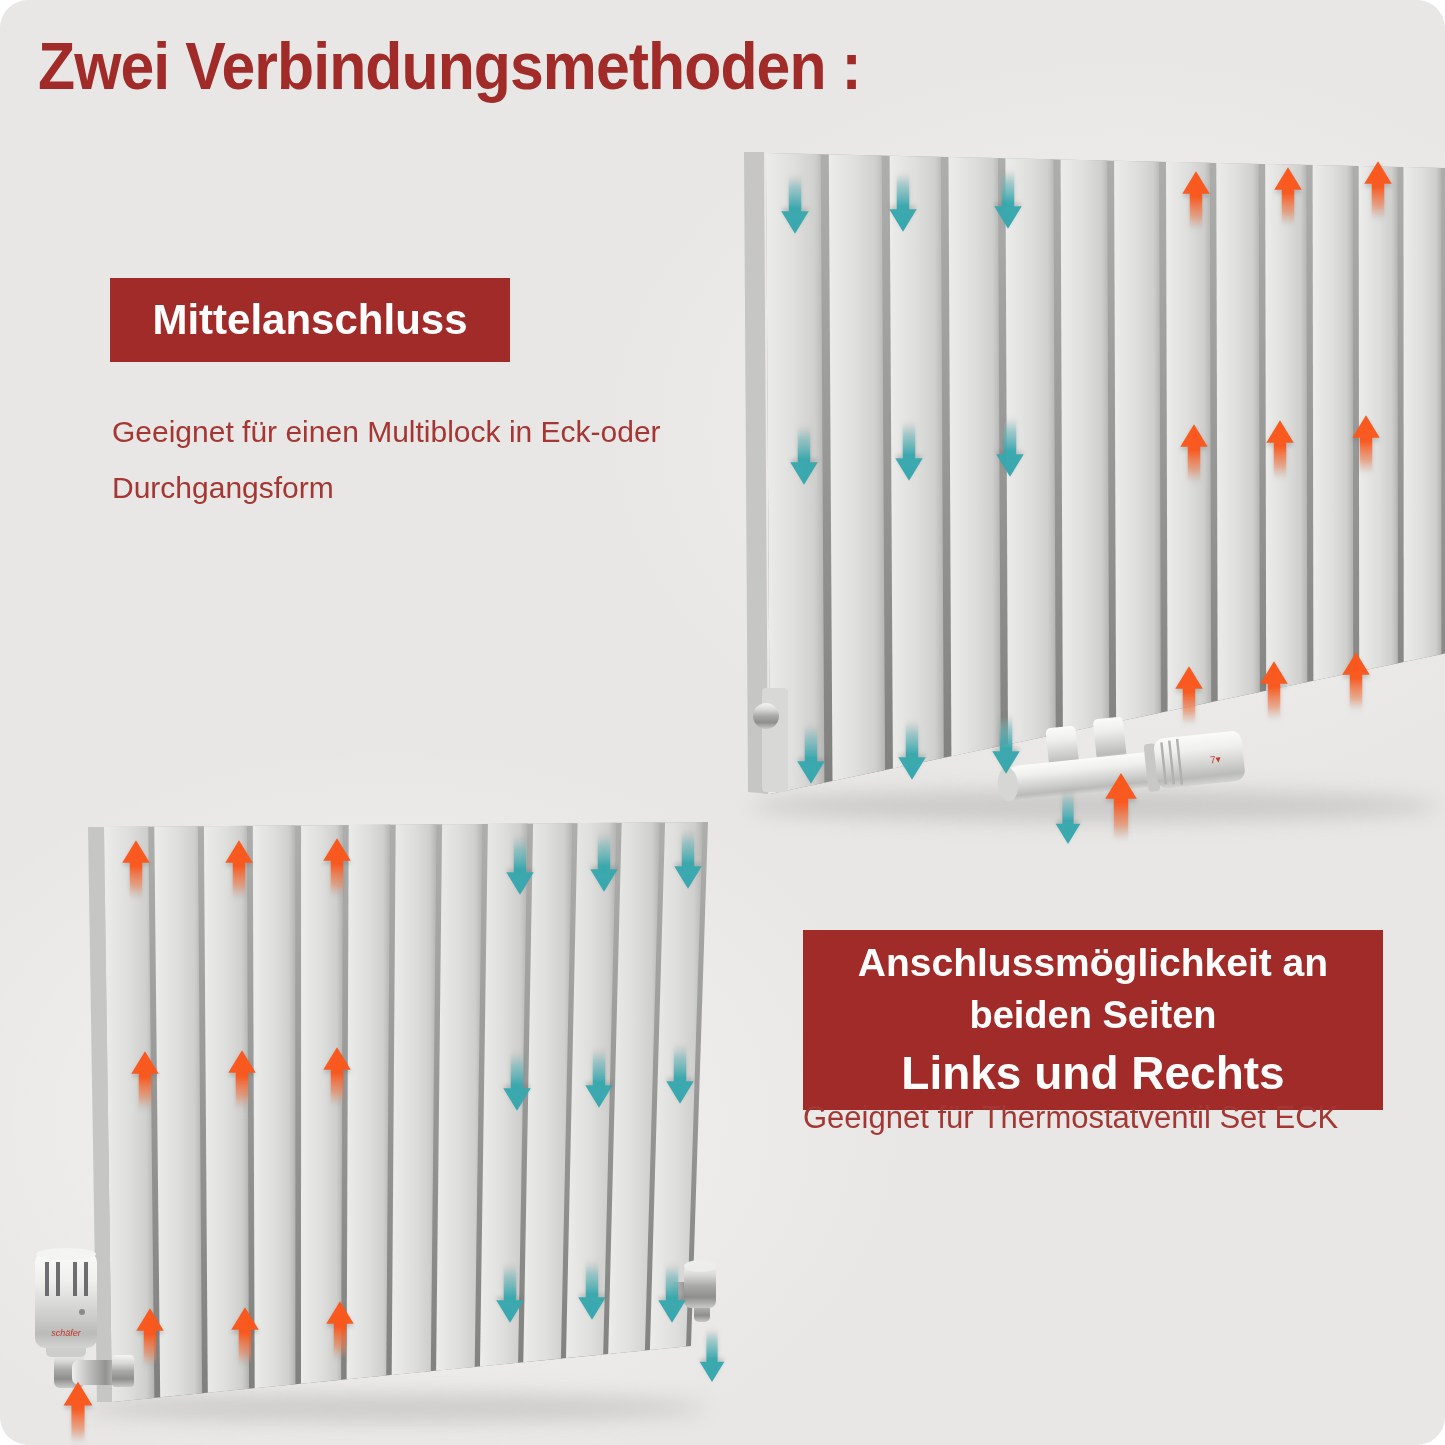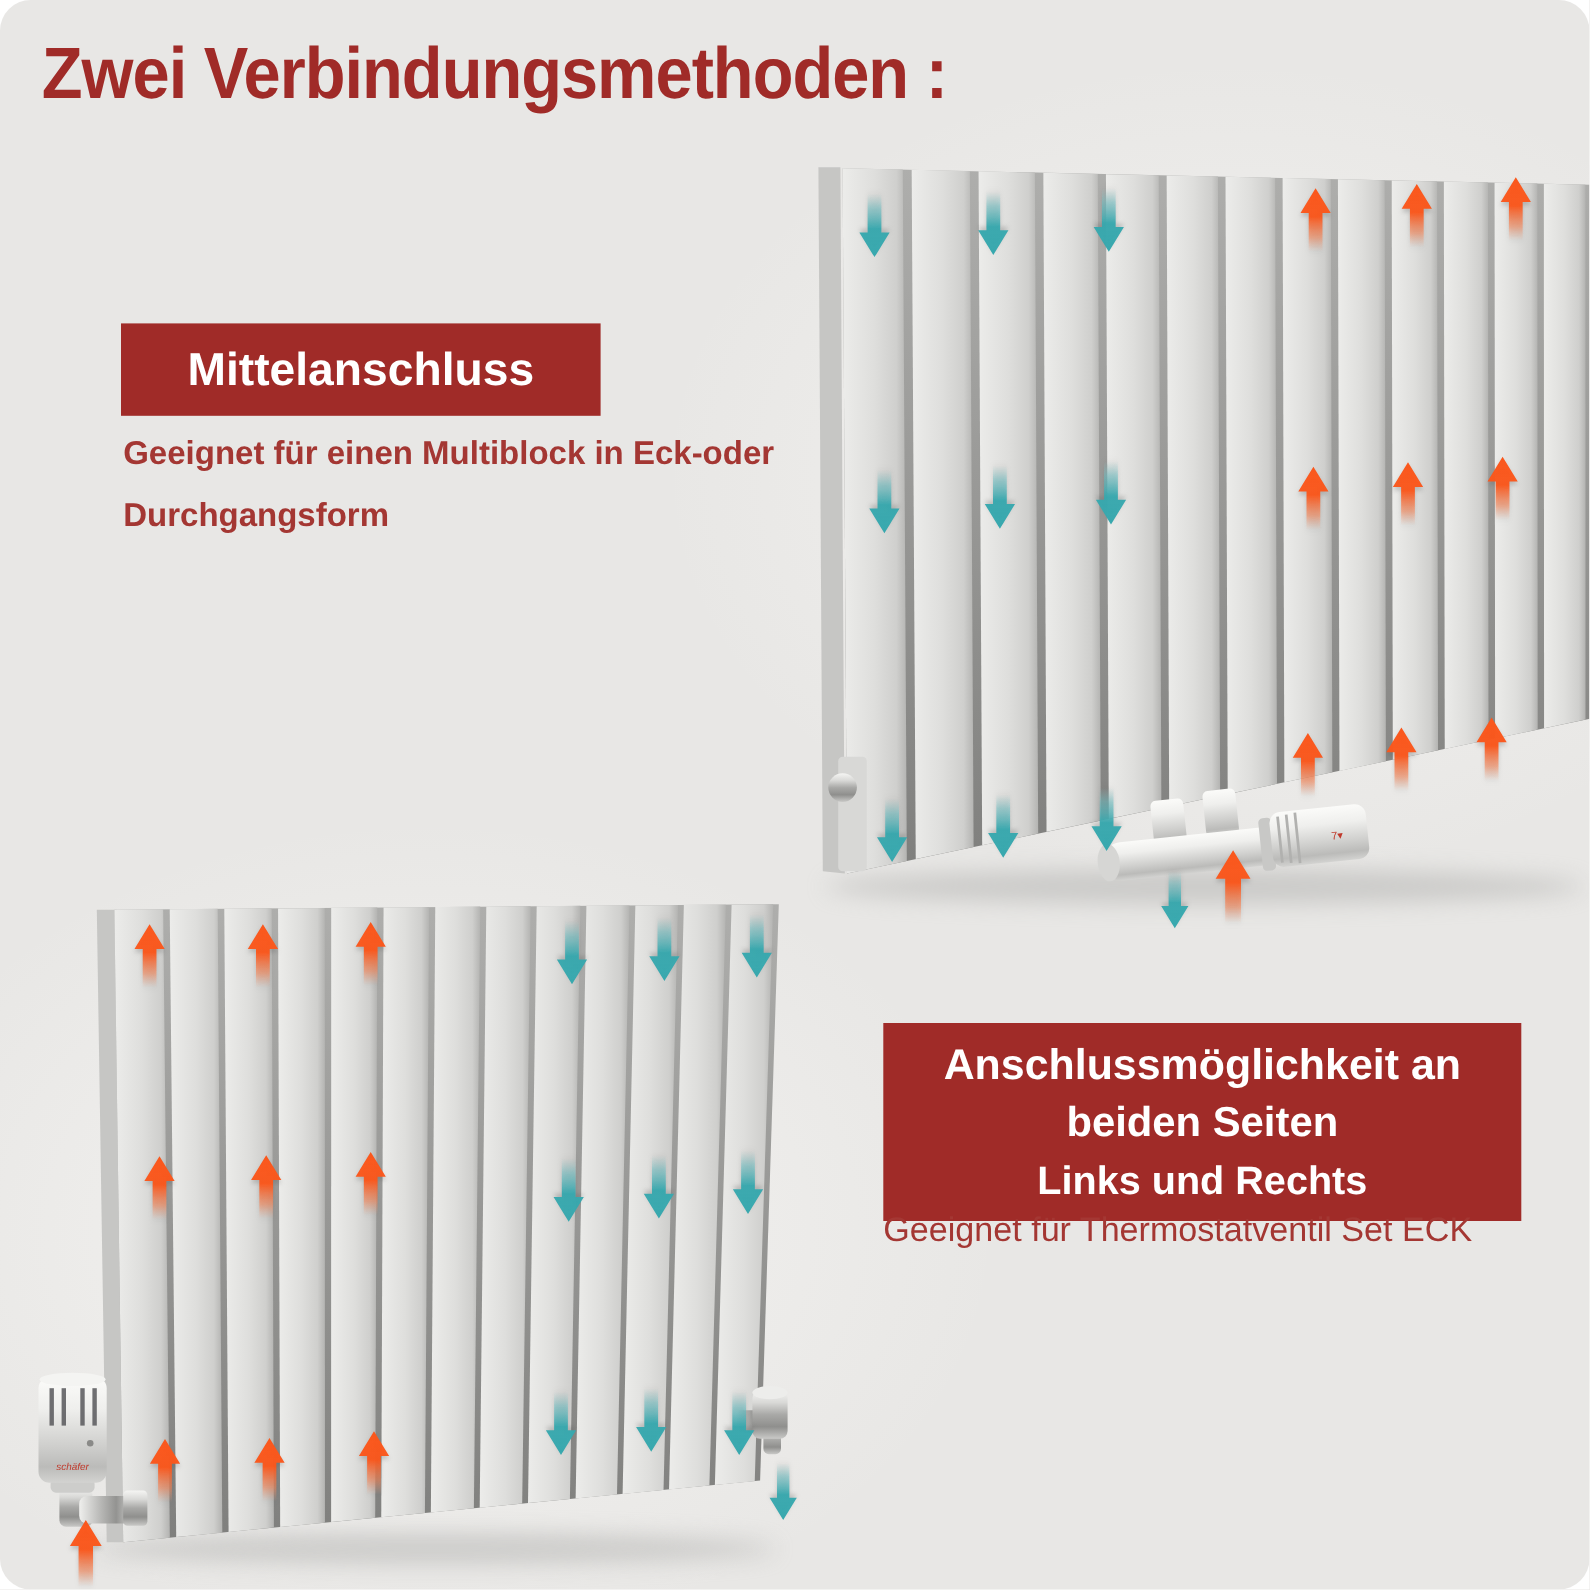--- a/index.html
+++ b/index.html
@@ -7,27 +7,27 @@
   body{width:1445px;height:1445px;font-family:"Liberation Sans",sans-serif;}
   .canvas{position:relative;width:1445px;height:1445px;overflow:hidden;
     background:
       radial-gradient(ellipse 720px 520px at 1120px 430px, #F3F2F0 0%, rgba(243,242,240,0) 72%),
       radial-gradient(ellipse 720px 520px at 390px 1120px, #F4F3F1 0%, rgba(244,243,241,0) 72%),
       var(--bg); border-radius: 28px;}
   .title{position:absolute;left:38px;top:28px;font-size:66px;font-weight:bold;
     color:var(--accent);transform:scaleX(.92);transform-origin:0 0;letter-spacing:-1px;white-space:nowrap;}
   .label-box{position:absolute;background:var(--accent);color:#FFFFFF;display:flex;
     align-items:center;justify-content:center;text-align:center;}
-  .label-box--left{left:110px;top:294px;width:436px;height:84px;font-size:42px;font-weight:bold;}
+  .label-box--left{left:110px;top:278px;width:400px;height:84px;font-size:42px;font-weight:bold;}
   .label-box--right{left:803px;top:930px;width:580px;height:180px;flex-direction:column;gap:9px;font-weight:bold;}
   .label-box--right .l1{font-size:39px;}
   .label-box--right .l2{font-size:38px;}
-  .label-box--right .l3{font-size:36px;}
+  .label-box--right .l3{font-size:46px;}
   .desc{position:absolute;color:var(--body-red);}
-  .desc--left{left:112px;top:385px;font-size:30px;line-height:56px;font-weight:bold;}
+  .desc--left{left:112px;top:404px;font-size:30px;line-height:56px;}
   .desc--right{left:803px;top:1100px;font-size:31px;white-space:nowrap;}
   #scene{position:absolute;left:0;top:0;}
   #arrows-layer g{filter:drop-shadow(0 3px 2px rgba(80,80,80,.28));}
   .soft-shadow{filter:blur(10px);}
 </style>
 </head>
 <body>
 
 <div class="canvas">
 

